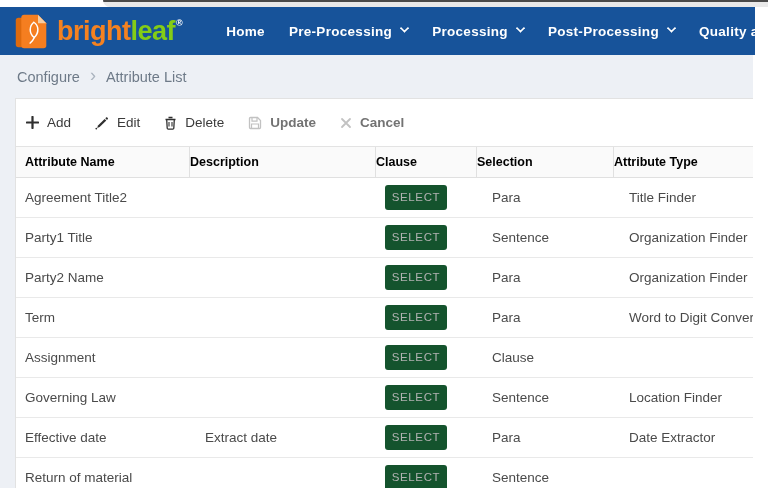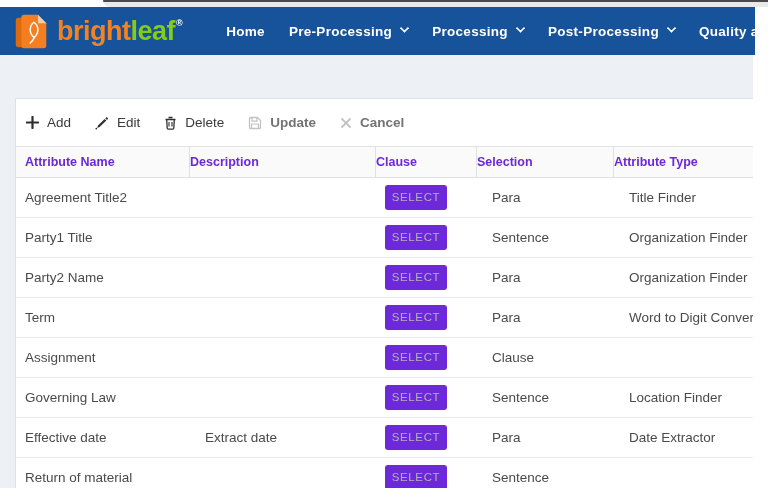--- a/index.html
+++ b/index.html
@@ -41,35 +41,35 @@
   
   .toolbar { display:flex; align-items:center; height:48px; padding-left:10px;
              border-bottom:1px solid #e3e3e3; }
   .tb-btn { display:flex; align-items:center; gap:8px; font-size:13.5px; color:#3a3a3a;
             margin-right:24px; cursor:pointer; }
   .tb-btn.disabled { color:#737373; cursor:default;font-weight:bold; }
   .tb-btn svg { display:block; }
 
   
   .thead { display:flex; align-items:stretch; height:31px; background:#fafafa;
-           border-bottom:1px solid #e0e0e0; font-size:12.5px; font-weight:bold; color:#6d28d9; }
+           border-bottom:1px solid #e0e0e0; font-size:12.5px; font-weight:bold; color:#000000; }
   .th { display:flex; align-items:center; }
   .th:first-child { padding-left:9px; }
   .th + .th { border-left:1px solid #e0e0e0; }
   .trow { display:flex; align-items:center; height:40px; border-bottom:1px solid #e9e9e9;
           font-size:13.5px; color:#4a4a4a; background:#fff; }
   .td { padding-left:16px; overflow:hidden; white-space:nowrap; }
   .td:first-child { padding-left:9px; }
   .col-name { width:173px; }
   .col-desc { width:186px; }
   .col-clause { width:101px; }
   .col-sel { width:137px; }
   .col-type { flex:1; }
   .select-btn { display:inline-block; margin-left:10px; width:62px; height:25px; line-height:25px;
-                text-align:center; background:#6d28d9; color:#b2b2b2; font-size:11.5px;
+                text-align:center; background:#14532d; color:#b2b2b2; font-size:11.5px;
                 letter-spacing:0.6px; border:none; border-radius:3px;
                 font-family:"Liberation Sans", sans-serif; }
   .col-clause.td { padding-left:0; }
 </style>
 </head>
 <body>
 
 <div class="page">
 
   <div class="chrome-strip">
@@ -107,20 +107,25 @@
       </div>
       <div class="nav-item">
         <span>Quality and Reports</span>
       </div>
 
     </div>
   </div>
 
   <div class="content">
 
+    <div class="breadcrumb">
+      <span>Configure</span>
+      <span class="bc-sep">›</span>
+      <span>Attribute List</span>
+    </div>
 
     <div class="card">
 
       <div class="toolbar">
         <div class="tb-btn">
           <span>
             <svg width="13" height="13" viewBox="0 0 14 14">
                 <path d="M7 1v12M1 7h12" stroke="#2f2f2f" stroke-width="2.4" stroke-linecap="round"></path>
               </svg>
           </span>

